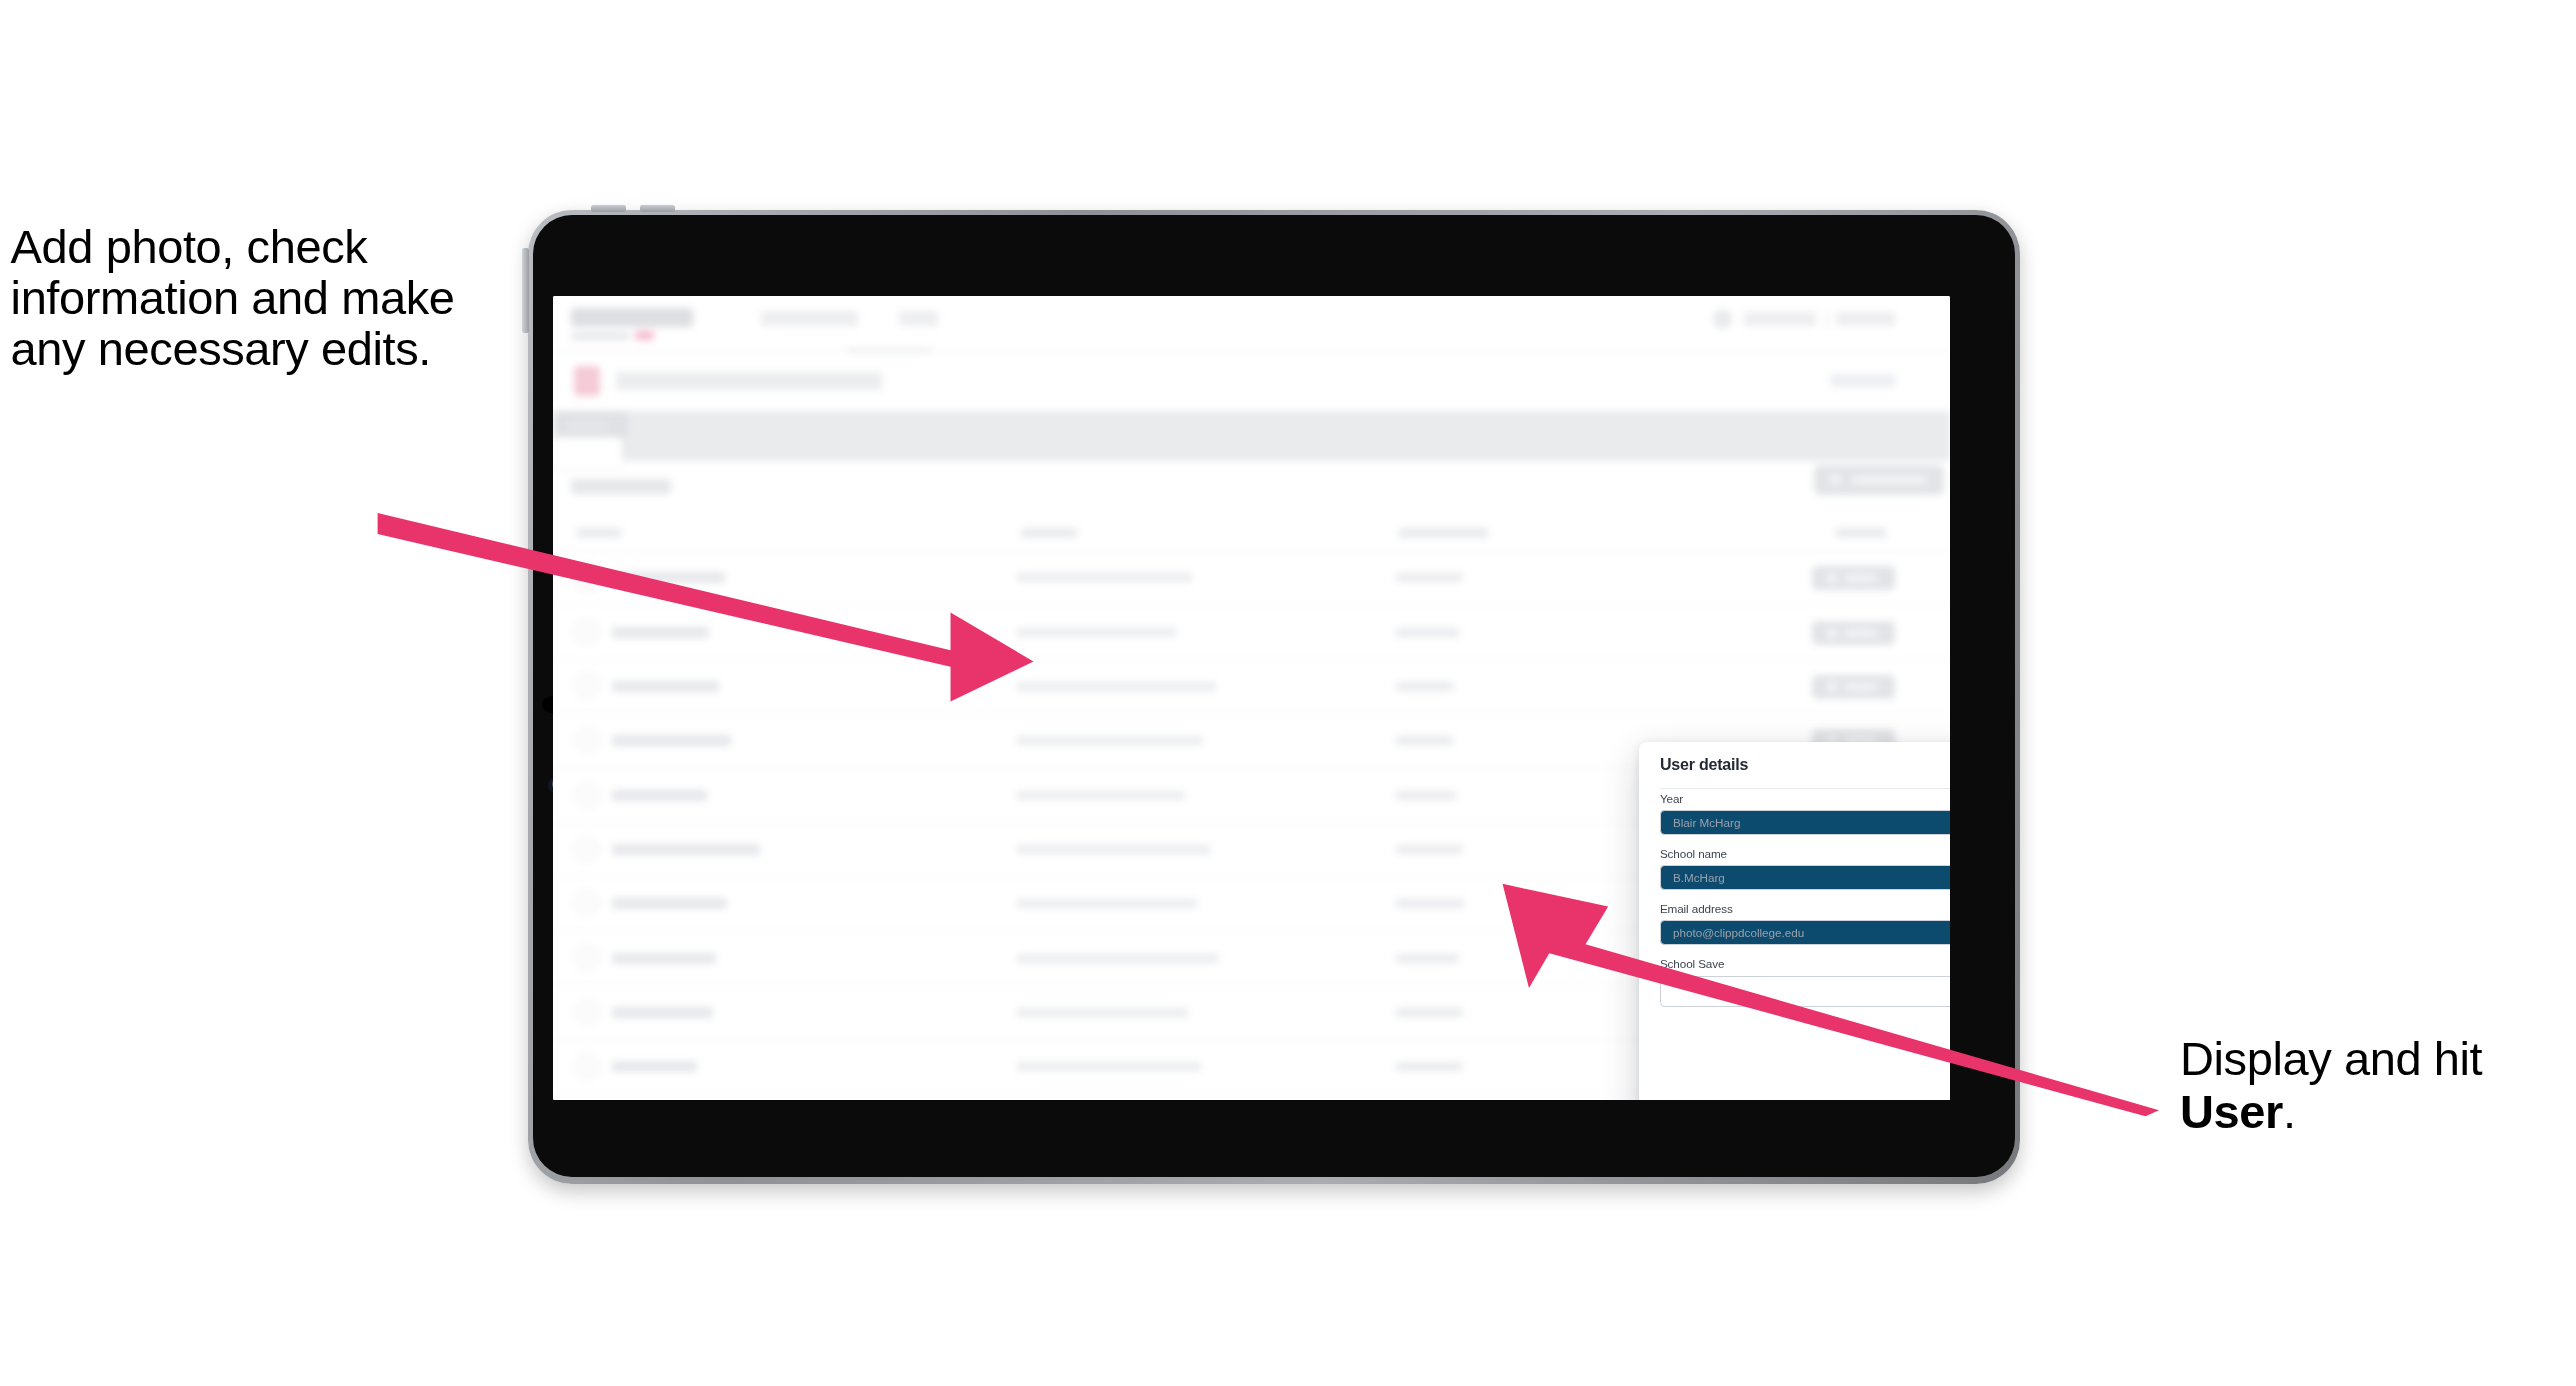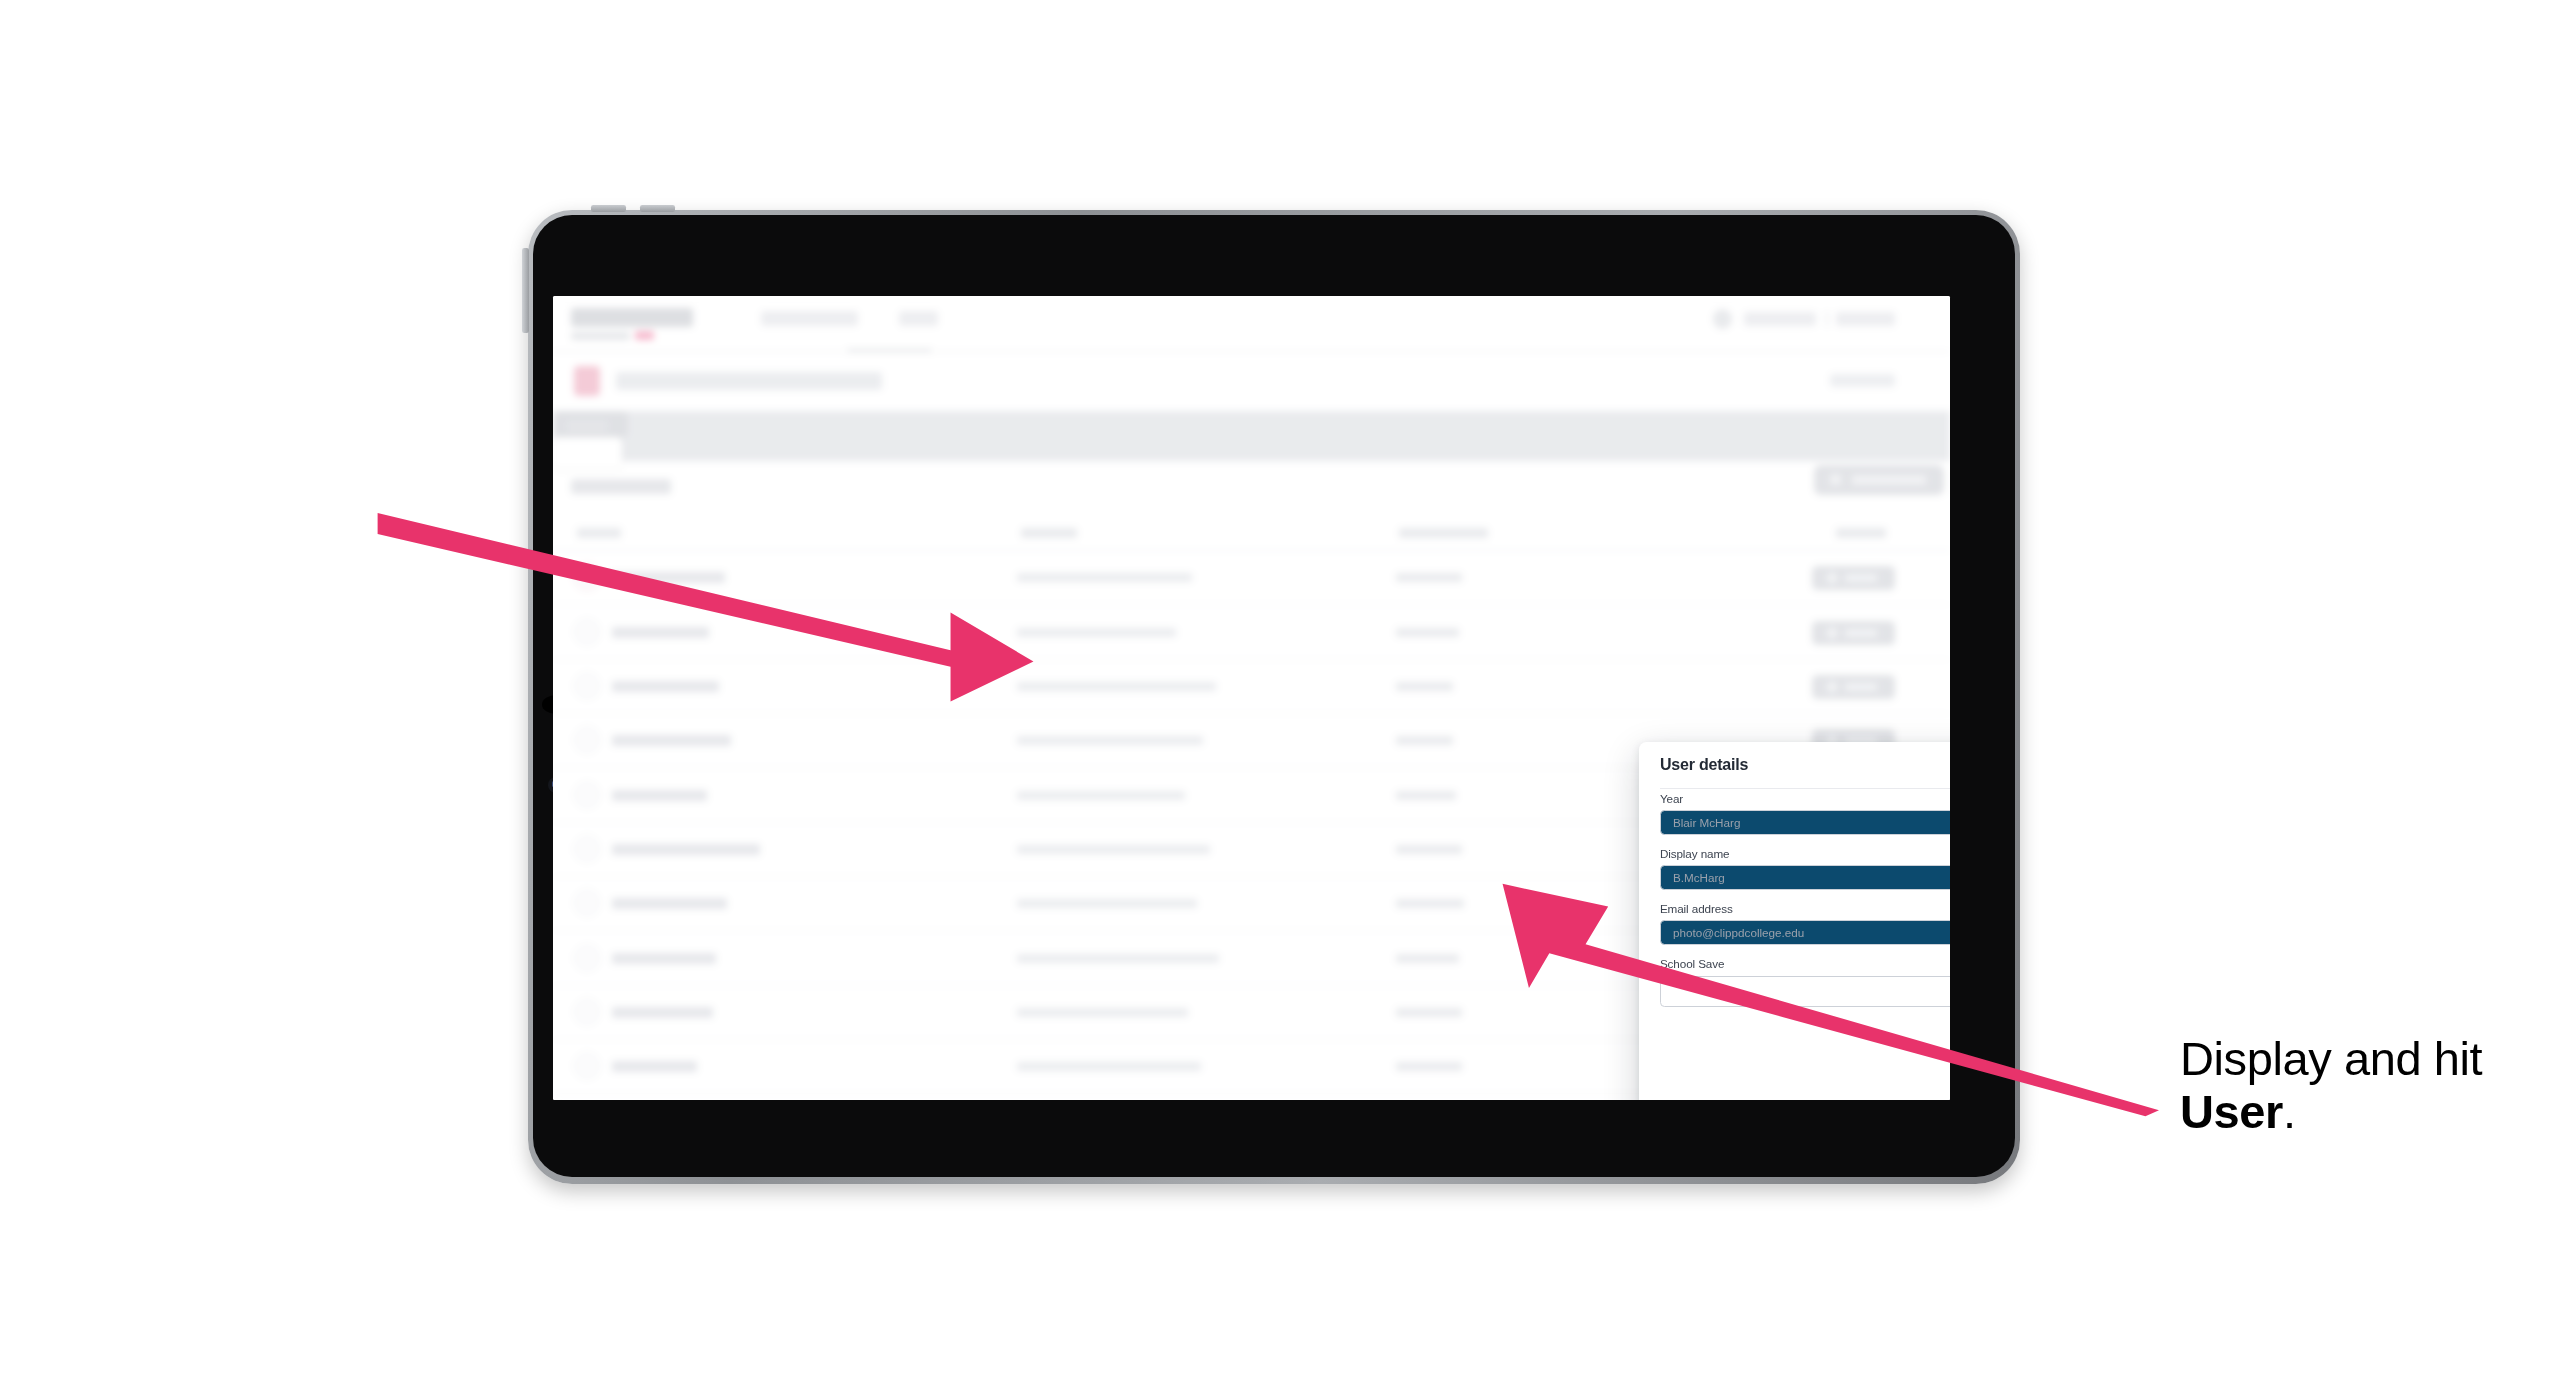--- a/index.html
+++ b/index.html
@@ -294,20 +294,21 @@
     padding: 0 10.6px 0 12px;
     background: #fff;
     cursor: pointer;
   }
 </style>
 </head>
 <body>
 
 <div id="stage">
 
+  <div class="annotation" id="annotation-left">Add photo, check information and make any necessary edits.</div>
 
   <div class="annotation" id="annotation-right">
     <span>Display and hit </span><b>User</b><span>.</span>
   </div>
 
   <div id="tablet">
     <div id="tablet-outer"></div>
     <div class="hw-btn" id="btn-vol-1"></div>
     <div class="hw-btn" id="btn-vol-2"></div>
     <div class="hw-btn" id="btn-power"></div>
@@ -474,21 +475,21 @@
           </div>
 
 
           <div id="fields">
               <div class="field">
                 <label class="field-label">Year</label>
                 <div class="field-input">Blair McHarg</div>
               </div>
               <div class="field-spacer"></div>
               <div class="field">
-                <label class="field-label">Display name</label>
+                <label class="field-label">School name</label>
                 <div class="field-input">B.McHarg</div>
               </div>
               <div class="field-spacer"></div>
               <div class="field">
                 <label class="field-label">Email address</label>
                 <div class="field-input">photo@clippdcollege.edu</div>
               </div>
               <div class="field-spacer"></div>
             </div>
 

